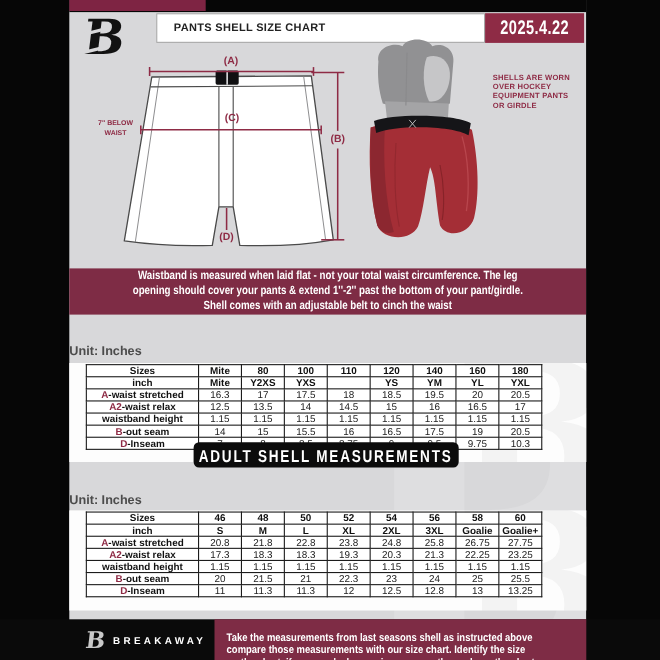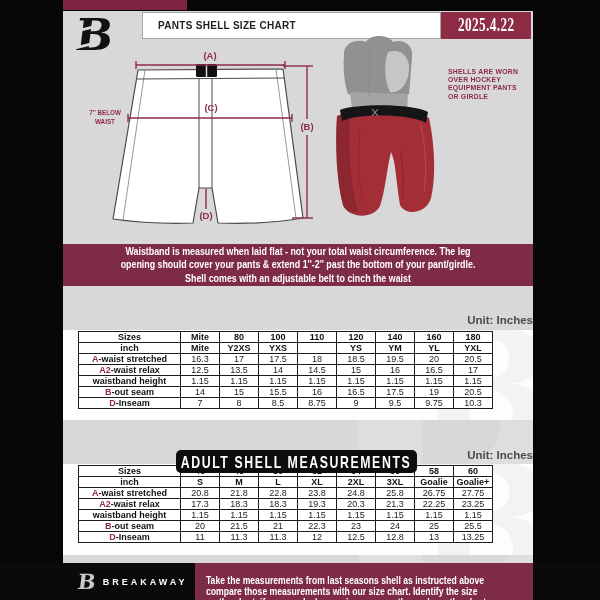--- a/index.html
+++ b/index.html
@@ -11,40 +11,40 @@
   .topstrip { position:absolute; left:0; top:0; width:470px; height:11px; background:#060606; }
   .topstrip .maroon-seg { position:absolute; left:0; top:0; width:124px; height:10px; background:#7e2443; }
 
   .logo { position:absolute; left:13px; top:11px; width:50px; height:48px; }
   .logo .glyph { display:block; font-family:"DejaVu Serif", serif; font-weight:bold; font-size:44px; line-height:47px; color:#121212; transform:skewX(-7deg); }
   .logo .cut1, .logo .cut2 { position:absolute; background:#d8d8da; height:2.5px; width:22px; }
   .logo .cut1 { left:0px; top:16px; transform:rotate(-14deg); }
   .logo .cut2 { left:-2px; top:33px; transform:rotate(-14deg); }
 
   .title-box { position:absolute; left:79px; top:12px; width:299px; height:27px; background:#ffffff; border:1px solid #a6a6a6; display:flex; align-items:center; padding-left:15px; font-size:10px; font-weight:600; letter-spacing:.3px; color:#222; }
-  .date-box { position:absolute; left:378px; top:12px; width:90px; height:27px; background:#8e2b45; display:flex; align-items:center; justify-content:center;font-family:Liberation Serif, serif; }
+  .date-box { position:absolute; left:378px; top:12px; width:90px; height:27px; background:#8e2b45; display:flex; align-items:center; justify-content:center; }
   .date-box span { color:#fff; font-size:17px; font-weight:bold; letter-spacing:.5px; transform:scale(.78,1.05); white-space:nowrap; }
 
   .diagram-svg { position:absolute; left:0; top:0; }
   .mlabel { position:absolute; width:30px; text-align:center; font-size:9.5px; font-weight:bold; color:#8e2b45; }
   #label-a { left:132px; top:50px; }
   #label-c { left:133px; top:102px; }
   #label-b { left:229px; top:121px; }
   #label-d { left:128px; top:210px; }
   .waist-note { position:absolute; left:18px; top:109px; width:48px; font-size:6.3px; line-height:8.5px; font-weight:bold; color:#8e2b45; text-align:center; white-space:pre-line; }
   .photo-caption { position:absolute; left:385px; top:68px; width:92px; font-size:6.9px; line-height:8.2px; font-weight:bold; color:#8e2b45; white-space:pre-line; letter-spacing:.2px; }
 
   .banner { position:absolute; left:0; top:244px; width:470px; height:42px; background:#7e2c45; display:flex; align-items:center; justify-content:flex-end; overflow:hidden; }
   .banner .banner-text { color:#fff; font-size:10.8px; line-height:13.2px; font-weight:bold; text-align:center; white-space:pre-line; width:560px; transform:scale(.82,1); }
 
   .section-header { position:absolute; left:113px; width:241px; height:23px; background:#0c0c0c; border-radius:5px; display:flex; align-items:center; justify-content:center; z-index:2; }
-  #youth-header { top:290px; } #adult-header { top:450px; }
+  #youth-header { top:290px; } #adult-header { top:402px; }
   .section-header span { color:#fff; font-size:14px; font-weight:bold; letter-spacing:1.8px; transform:scale(.88,1.12); white-space:nowrap; }
 
-  .unit { position:absolute; left:0; width:470px; text-align:right; font-size:11.5px; font-weight:600; color:#4c4c4c; z-index:2; }
+  .unit { position:absolute; left:0; width:470px; text-align:left; font-size:11.5px; font-weight:600; color:#4c4c4c; z-index:2; }
   #youth-unit { top:314px; } #adult-unit { top:449px; }
 
   .band { position:absolute; left:0; width:470px; background:#fdfdfd; overflow:hidden; z-index:1; }
   #youth-band { top:330px; height:90px; } #adult-band { top:464px; height:91px; }
   .band .watermark { position:absolute; right:-25px; top:-38px; font-family:"DejaVu Serif", serif; font-weight:bold; font-size:170px; color:rgba(60,60,60,.05); }
   .page-watermark { position:absolute; right:-65px; top:290px; font-family:"DejaVu Serif", serif; font-weight:bold; font-size:340px; color:rgba(255,255,255,.16); z-index:0; }
 
   table.meas { position:relative; z-index:1; border-collapse:collapse; table-layout:fixed; width:414px; margin:1px 0 0 15px; }
   table.meas col { width:39px; } table.meas col.lblcol { width:102px; }
   table.meas td { border:1px solid #1c1c1c; border-top-width:1.5px; border-bottom-width:1.5px; height:11px; padding:0; text-align:center; font-size:9px; line-height:1; color:#222; background:#fff; }

